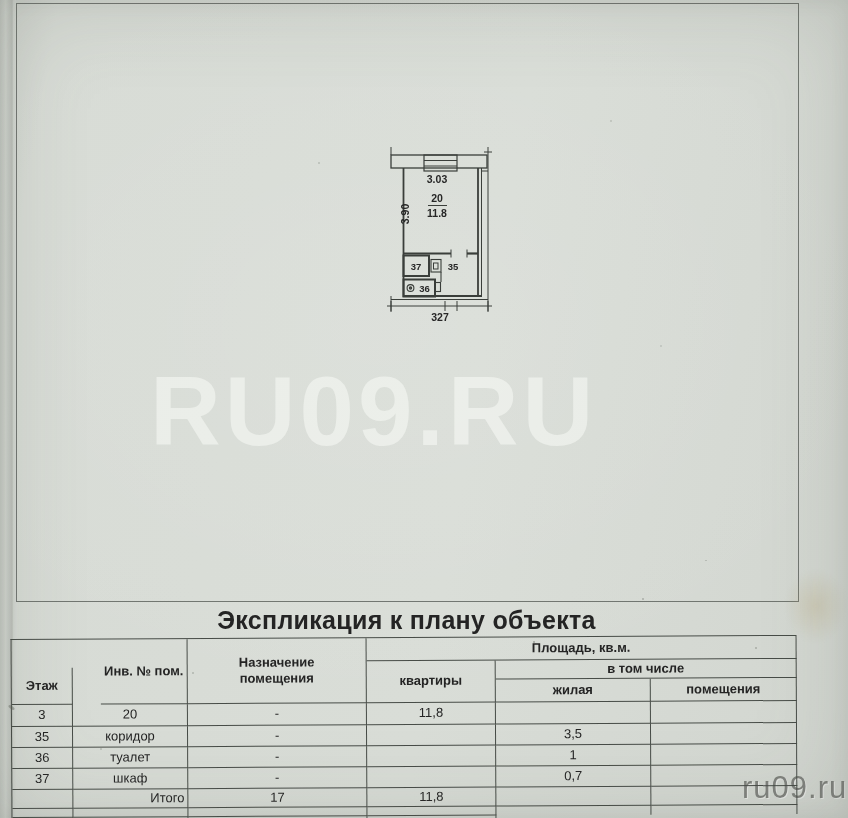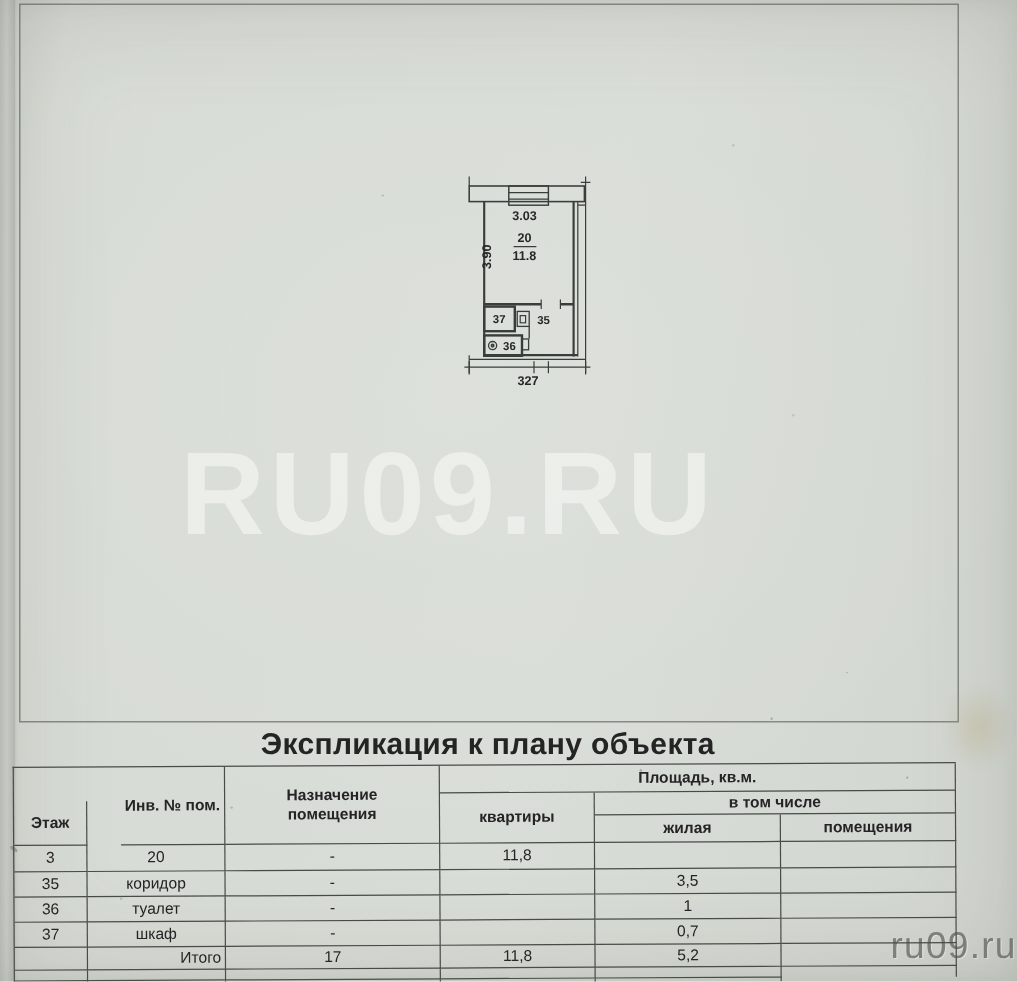--- a/index.html
+++ b/index.html
@@ -162,21 +162,20 @@
     <div class="cell">шкаф</div>
     <div class="cell">-</div>
     <div class="cell"></div>
     <div class="cell">0,7</div>
 
     <div class="cell"></div>
     <div class="cell"></div>
     <div class="cell tot-label">Итого</div>
     <div class="cell">17</div>
     <div class="cell">11,8</div>
-    <div class="cell">5,2</div>
 
     <div class="cell"></div>
     <div class="cell"></div>
     <div class="cell"></div>
     <div class="cell"></div>
     <div class="cell"></div>
     <div class="cell"></div>
 
     <div class="cell stub"></div>
     <div class="cell stub"></div>

